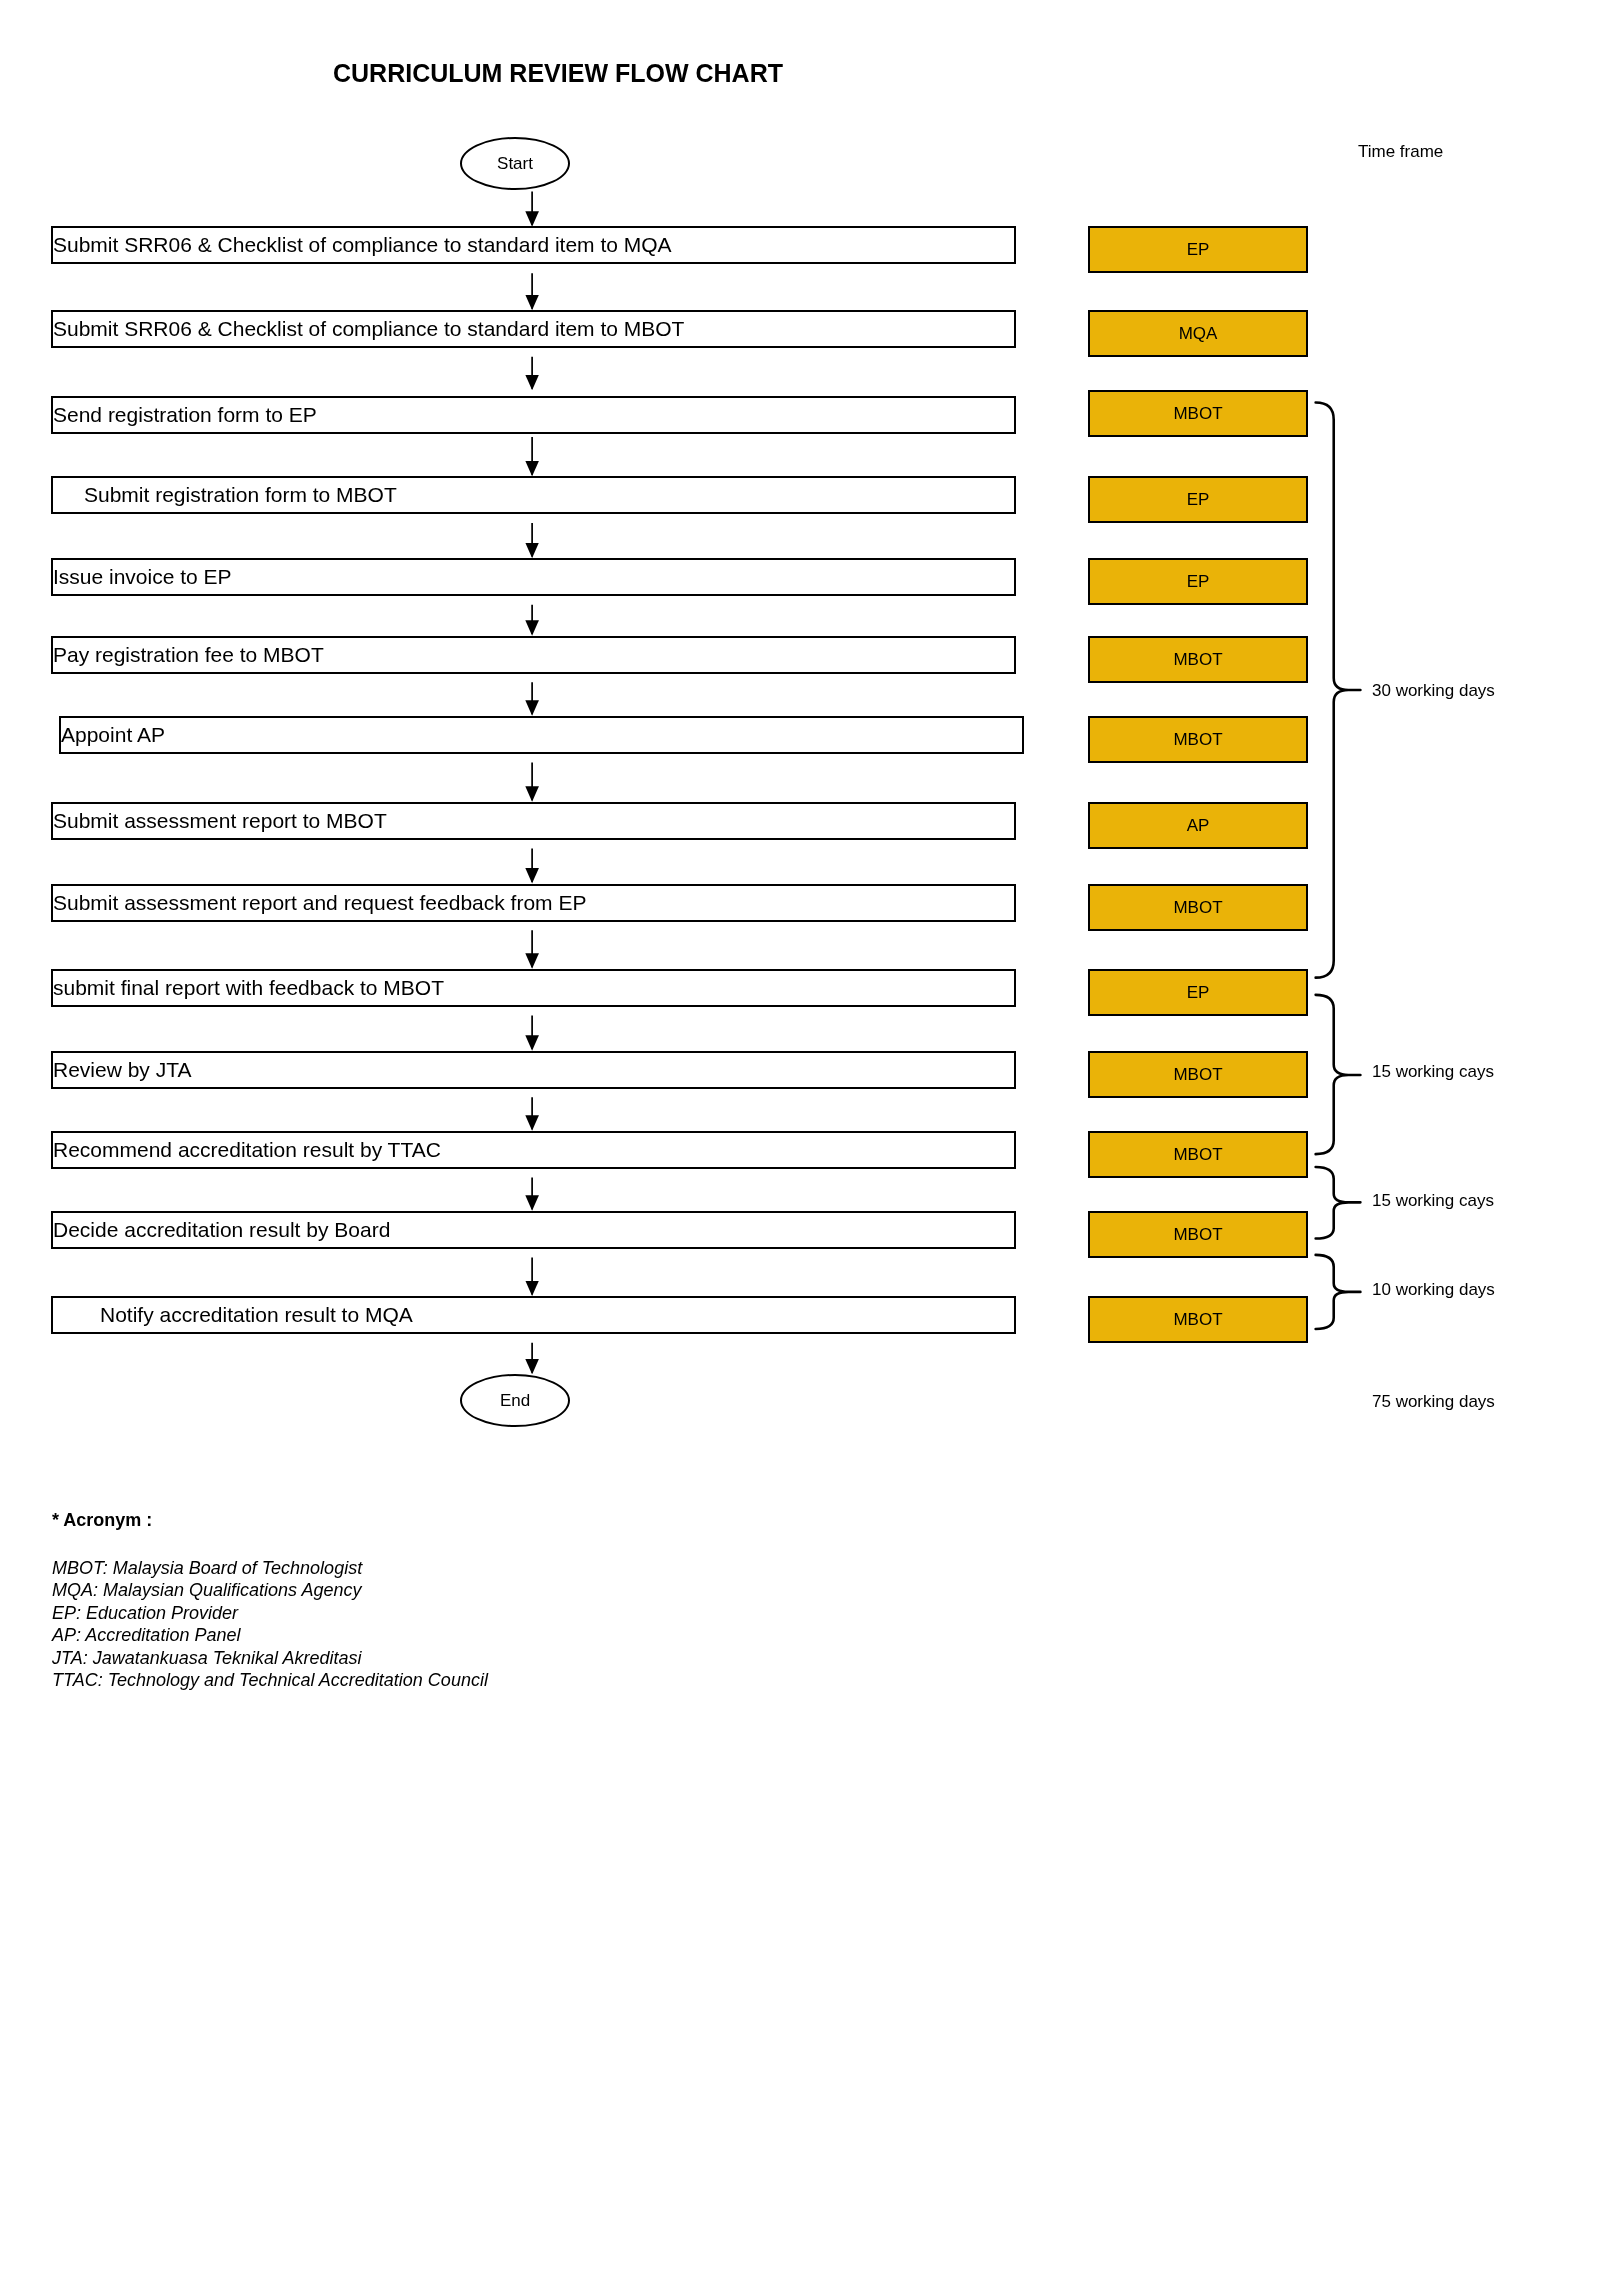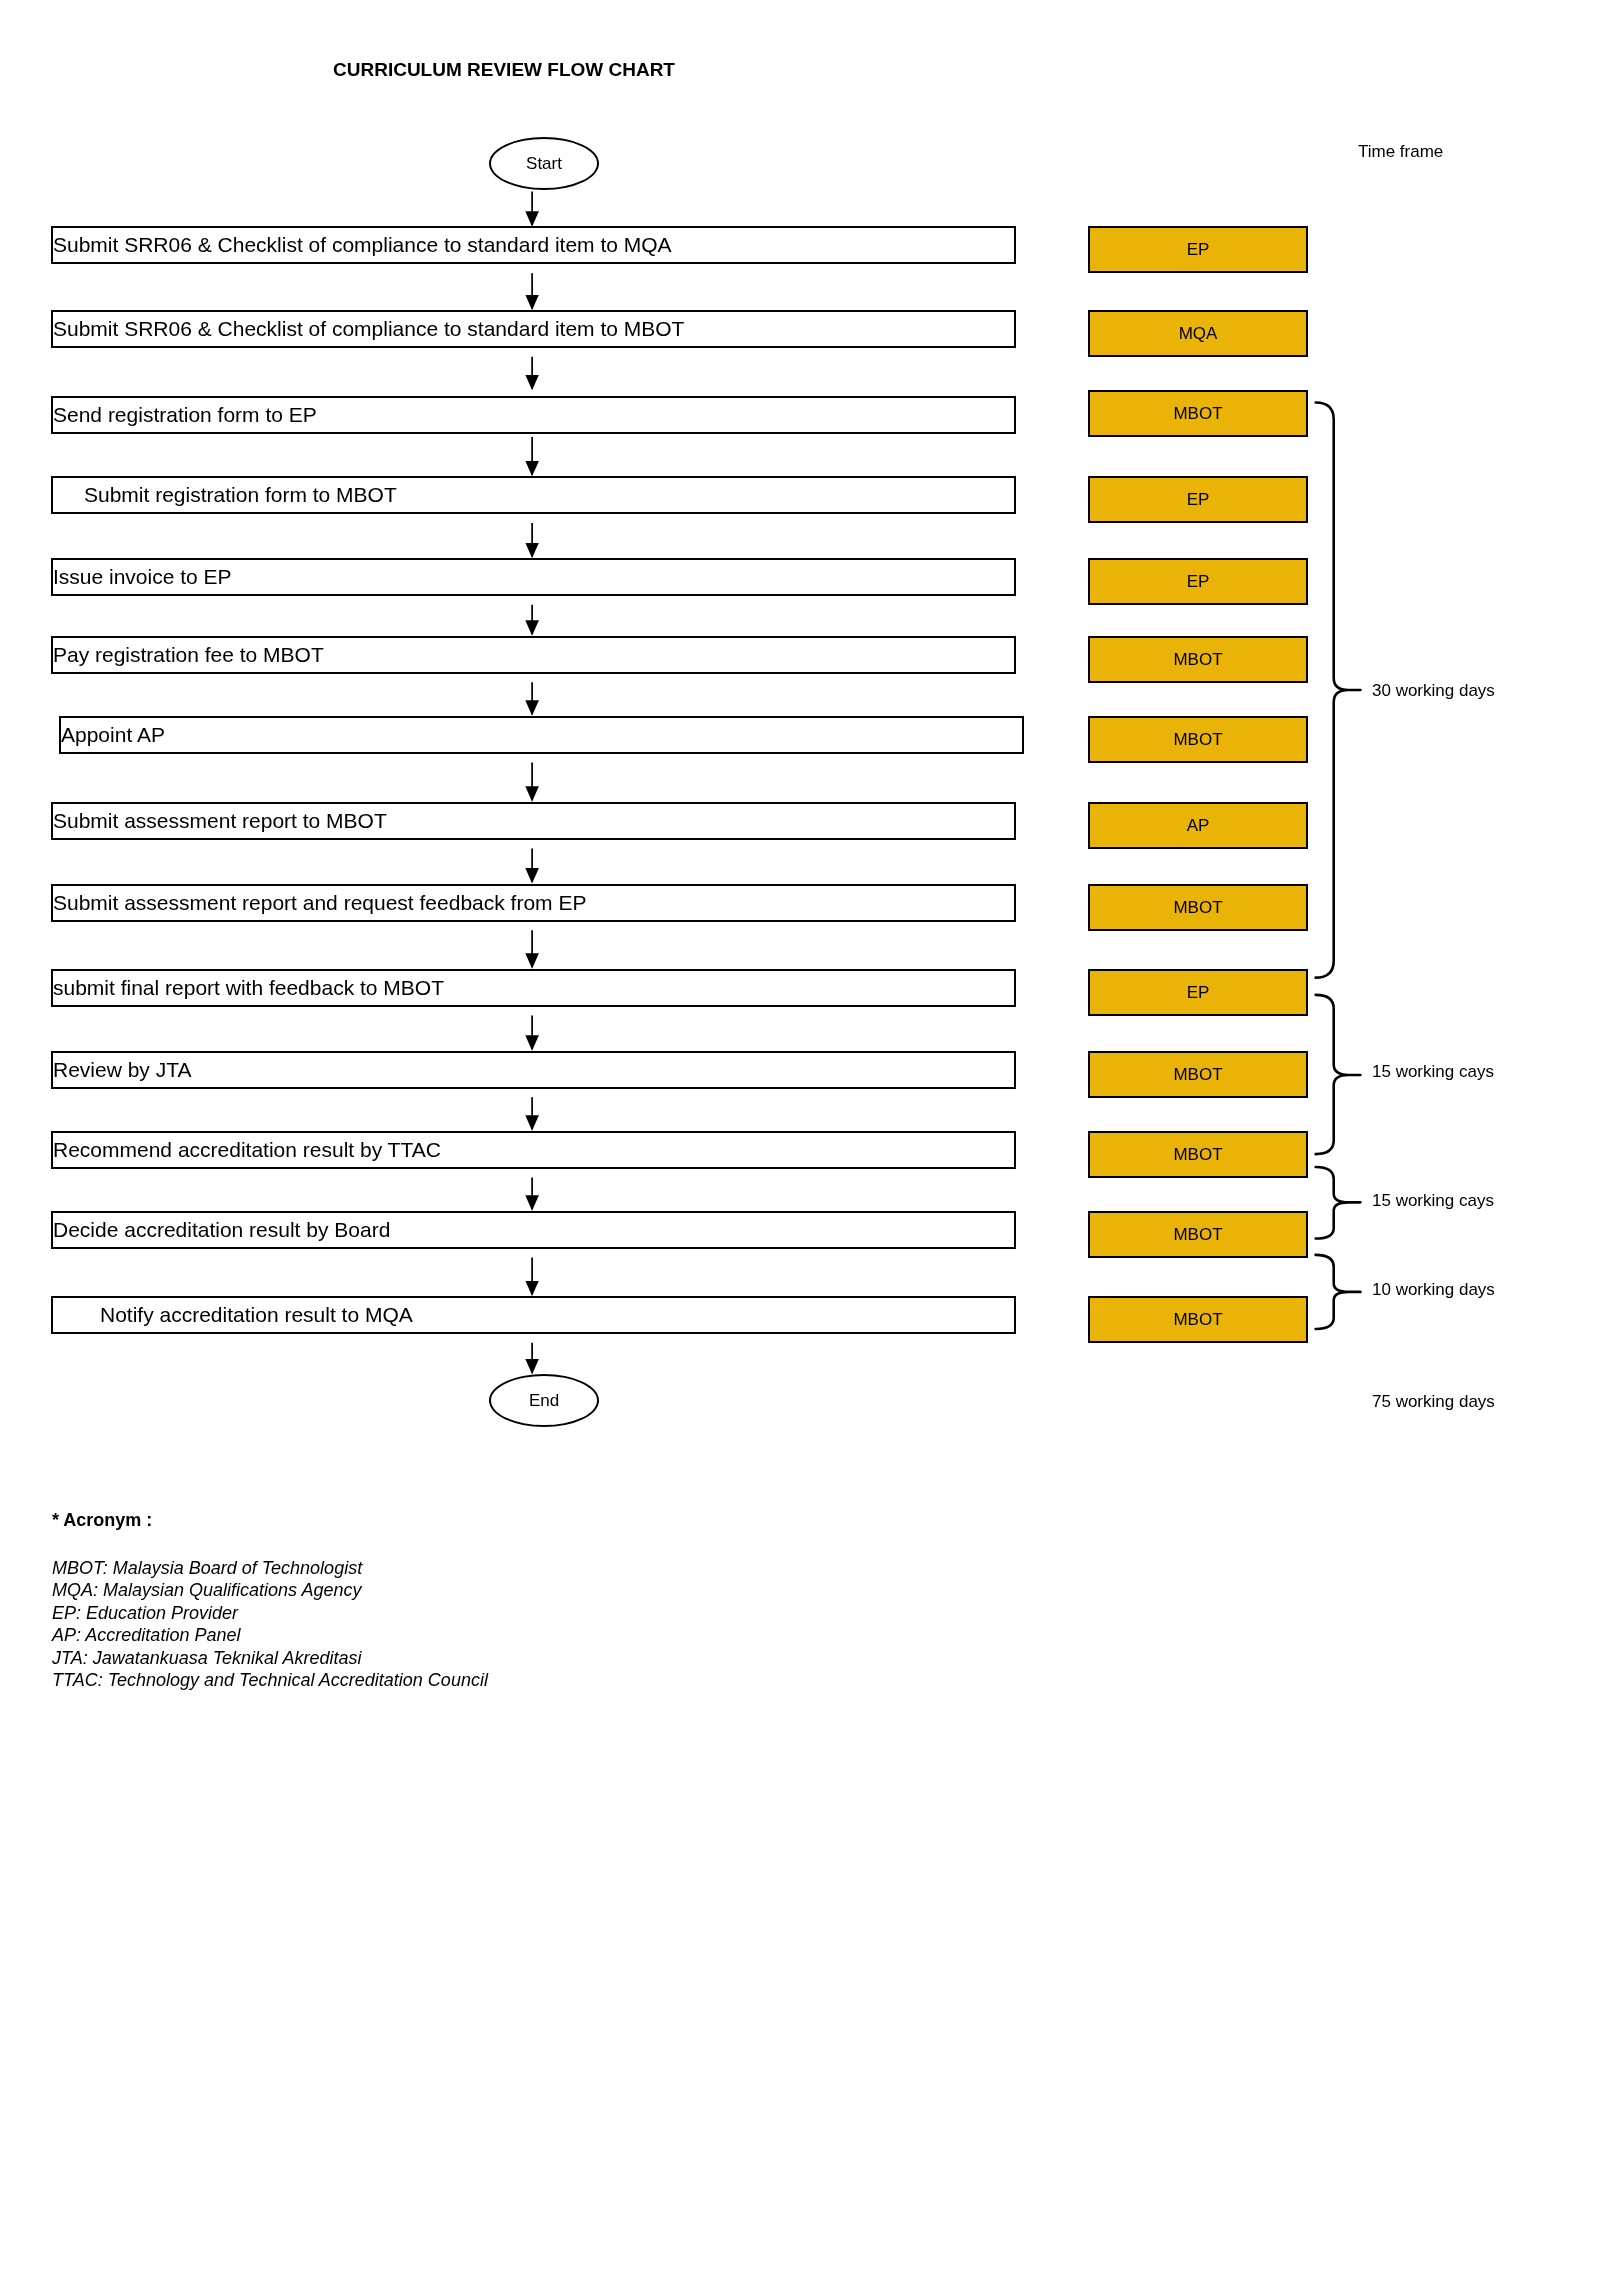--- a/index.html
+++ b/index.html
@@ -8,33 +8,33 @@
     width:1617px;
     height:2273px;
     background:#fff;
     font-family:"Liberation Sans", sans-serif;
     color:#000;
     overflow:hidden;
   }
   .title{
     position:absolute;
     left:333px; top:59px;
-    font-size:19px;
+    font-size:25px;
     font-weight:bold;
     white-space:nowrap;
   }
   .timeframe-header{
     position:absolute;
     left:1358px; top:142px;
     font-size:17px;
     white-space:nowrap;
   }
   .terminal{
     position:absolute;
-    left:489px;
+    left:460px;
     width:110px; height:53px;
     border:2.6px solid #000;
     border-radius:50%;
     box-sizing:border-box;
     display:flex; align-items:center; justify-content:center;
     font-size:17px;
     background:#fff;
   }
   .step-box{
     position:absolute;

